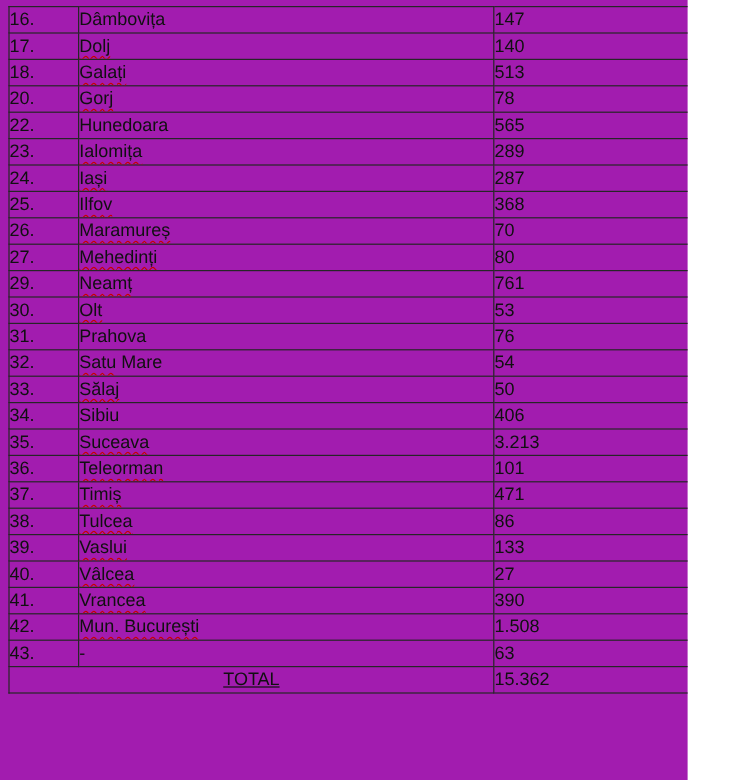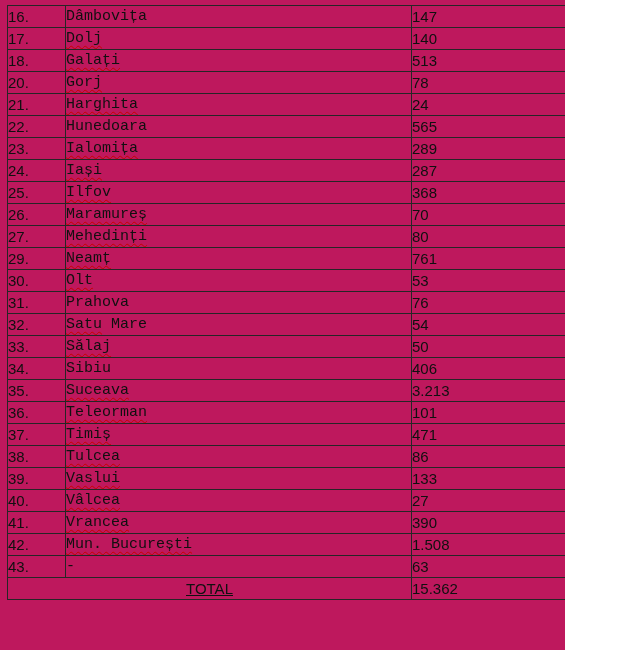--- a/index.html
+++ b/index.html
@@ -1,37 +1,37 @@
 <!DOCTYPE html>
 <html style="--text: #101010; --border: #262626; --squiggle: #c80000;"><head>
 <meta charset="utf-8">
 <style>
   html,body{margin:0;padding:0;}
   body{
     width:620px;height:650px;background:#ffffff;
     font-family:"Liberation Sans","DejaVu Sans",sans-serif;
     -webkit-font-smoothing:antialiased;
   }
-  .doc{position:relative;width:565px;height:650px;background:#be185d;overflow:hidden;}
+  .doc{position:relative;width:565px;height:650px;background:#a21caf;overflow:hidden;padding-left:8px;}
   table.counties{
     position:absolute;left:7px;top:5px;
     border-collapse:collapse;table-layout:fixed;width:607px;
   }
   table.counties td{
     border:1px solid var(--border,#262626);
     height:21px;
     font-size:15px;
     line-height:21px;
     color:var(--text,#101010);
     padding:0;
     white-space:nowrap;
     overflow:hidden;
   }
   td.c1{padding-left:9px;}
-  td.c2{padding-left:15px;font-family:Liberation Mono, monospace;}
+  td.c2{padding-left:15px;}
   td.c3{text-align:left;}
   td.total-label{text-align:center;text-decoration:underline;}
   .sq{
     text-decoration-line:underline;
     text-decoration-style:wavy;
     text-decoration-color:var(--squiggle,#c80000);
     text-decoration-thickness:1px;
     text-underline-offset:3px;
   }
 </style>
@@ -58,25 +58,20 @@
         </tr>
         <tr>
           <td class="c1">18.</td>
           <td class="c2"><span class="sq">Galați</span></td>
           <td class="c3">513</td>
         </tr>
         <tr>
           <td class="c1">20.</td>
           <td class="c2"><span class="sq">Gorj</span></td>
           <td class="c3">78</td>
-        </tr>
-        <tr>
-          <td class="c1">21.</td>
-          <td class="c2"><span class="sq">Harghita</span></td>
-          <td class="c3">24</td>
         </tr>
         <tr>
           <td class="c1">22.</td>
           <td class="c2">Hunedoara</td>
           <td class="c3">565</td>
         </tr>
         <tr>
           <td class="c1">23.</td>
           <td class="c2"><span class="sq">Ialomița</span></td>
           <td class="c3">289</td>

